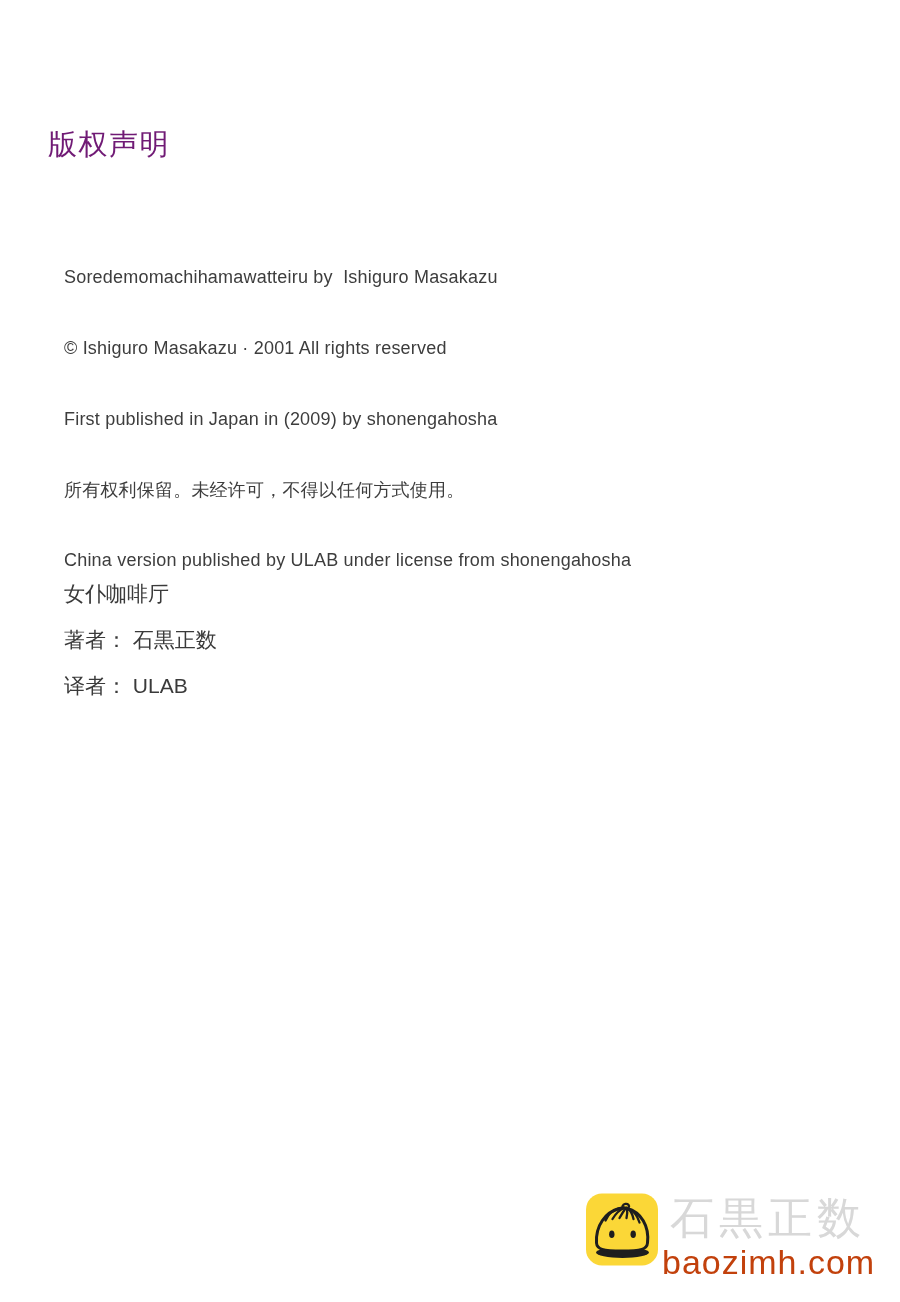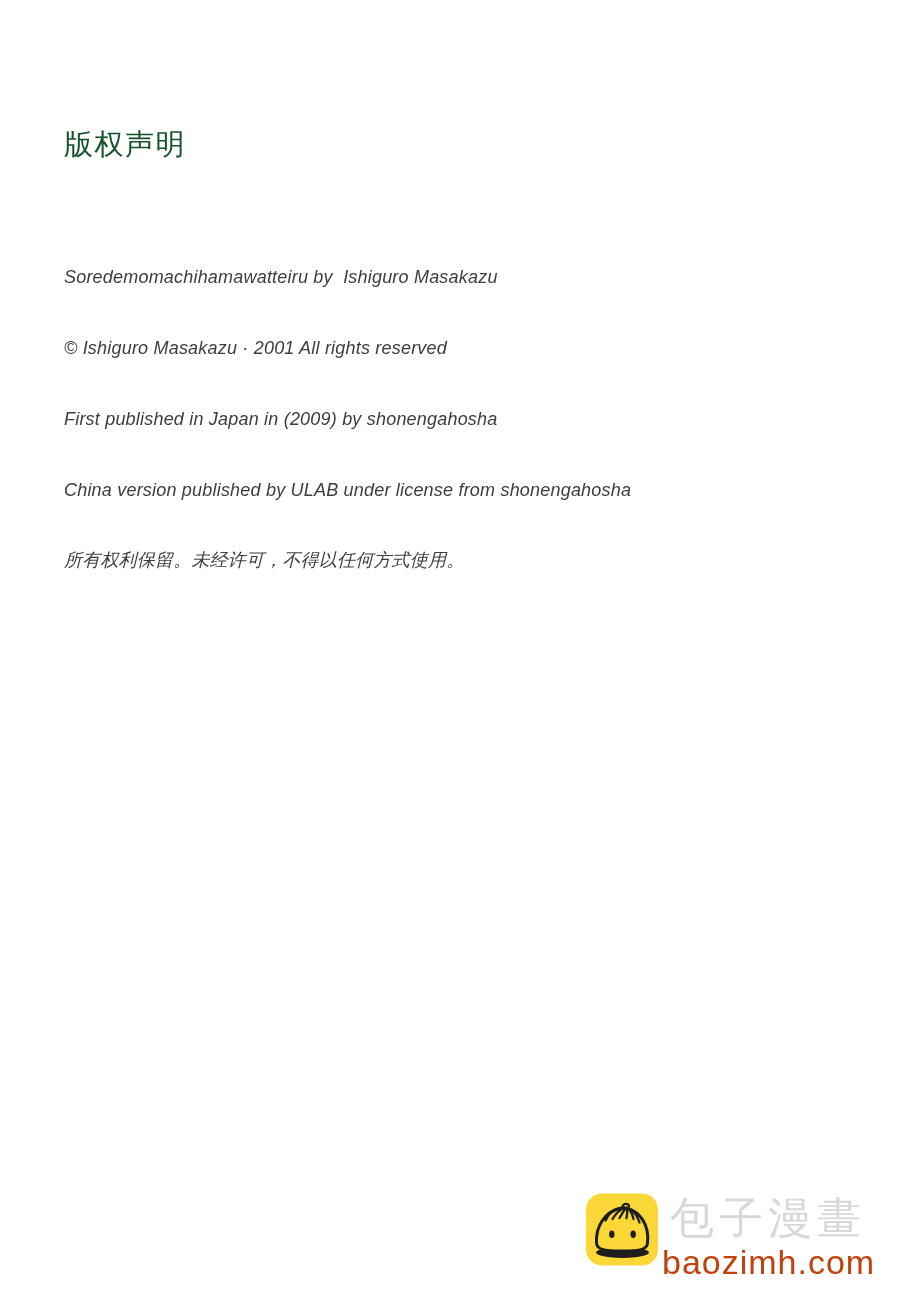--- a/index.html
+++ b/index.html
@@ -8,38 +8,37 @@
     position: relative;
     width: 900px;
     height: 1302px;
     background: #ffffff;
     overflow: hidden;
     font-family: "Liberation Sans", "DejaVu Sans", sans-serif;
     color: #3d3d3d;
   }
   .doc-title {
     position: absolute;
-    left: 64px;
+    left: 48px;
     top: 129px;
     font-size: 29px;
     font-weight: 400;
     letter-spacing: 1.5px;
     line-height: 1.1;
-    color: #14532d;
+    color: #701a75;
   }
   .copyright-block {
     position: absolute;
     left: 64px;
     top: 219px;
     font-size: 18px;
     line-height: 23.6px;
     letter-spacing: 0.2px;
     color: #3d3d3d;
     white-space: pre-wrap;
-    font-style: italic;
   }
   .book-block {
     position: absolute;
     left: 64px;
     top: 583px;
     font-size: 21px;
     color: #3a3a3a;
   }
   .book-line {
     line-height: 22px;
@@ -84,41 +83,46 @@
 <body>
 
 <div class="page">
 
   <h1 class="doc-title">版权声明</h1>
 
   <div class="copyright-block">
     <div class="cr-line">Soredemomachihamawatteiru by  Ishiguro Masakazu</div>
     <div class="cr-line">© Ishiguro Masakazu · 2001 All rights reserved</div>
     <div class="cr-line">First published in Japan in (2009) by shonengahosha</div>
+    <div class="cr-line">所有权利保留。未经许可，不得以任何方式使用。</div>
     <div class="cr-line">China version published by ULAB under license from shonengahosha</div>
-    <div class="cr-line">所有权利保留。未经许可，不得以任何方式使用。</div>
   </div>
 
+  <div class="book-block">
+    <div class="book-line">女仆咖啡厅</div>
+    <div class="book-line">著者： 石黒正数</div>
+    <div class="book-line">译者： ULAB</div>
+  </div>
 
   <div class="watermark">
     <svg class="wm-icon" width="72" height="73" viewBox="0 0 72 72" aria-hidden="true">
       <rect width="72" height="72" rx="16" fill="#FBD737"></rect>
       <ellipse cx="36.5" cy="59" rx="26.5" ry="5.4" fill="#1E1E1E"></ellipse>
       <path d="M10.5 49.5 C 9.5 32 19.5 18.5 33.5 15 C 36 14.4 38.6 14.4 41 15 C 55 18.5 63.5 32.5 61.5 49.5 C 61 55.5 55.5 57.6 36 57.6 C 16.5 57.6 11 55.5 10.5 49.5 Z" stroke-width="3" fill="#FBD737" stroke="#1E1E1E"></path>
       <g fill="none" stroke-width="2.3" stroke-linecap="round" stroke="#1E1E1E">
         <path d="M19.5 27 C 22.5 19.5 29 15 37.5 13.8"></path>
         <path d="M26.5 25.5 C 30 19.5 34 16 38.5 14.2"></path>
         <path d="M33.5 24.5 C 36 20 38 17 39.8 14.5"></path>
         <path d="M40.5 24.5 C 41.3 20.5 41.5 17.5 41 14.8"></path>
         <path d="M47.5 25.5 C 46.5 20.5 44.5 17 42 15"></path>
         <path d="M53.5 29 C 51.5 22.5 47.5 17.5 42.8 15"></path>
         <path d="M36.5 12.6 C 37.5 10.2 41 9.6 42.6 11.4 C 44 13.1 42 15 40.2 14.1"></path>
       </g>
       <g fill="#1E1E1E">
         <ellipse cx="25.8" cy="40.8" rx="2.7" ry="3.8"></ellipse>
         <ellipse cx="47.2" cy="40.8" rx="2.7" ry="3.8"></ellipse>
       </g>
     </svg>
-    <div class="wm-name">包子漫畫</div>
+    <div class="wm-name">石黒正数</div>
     <div class="wm-domain">baozimh.com</div>
   </div>
 
 </div>
 
 </body></html>

